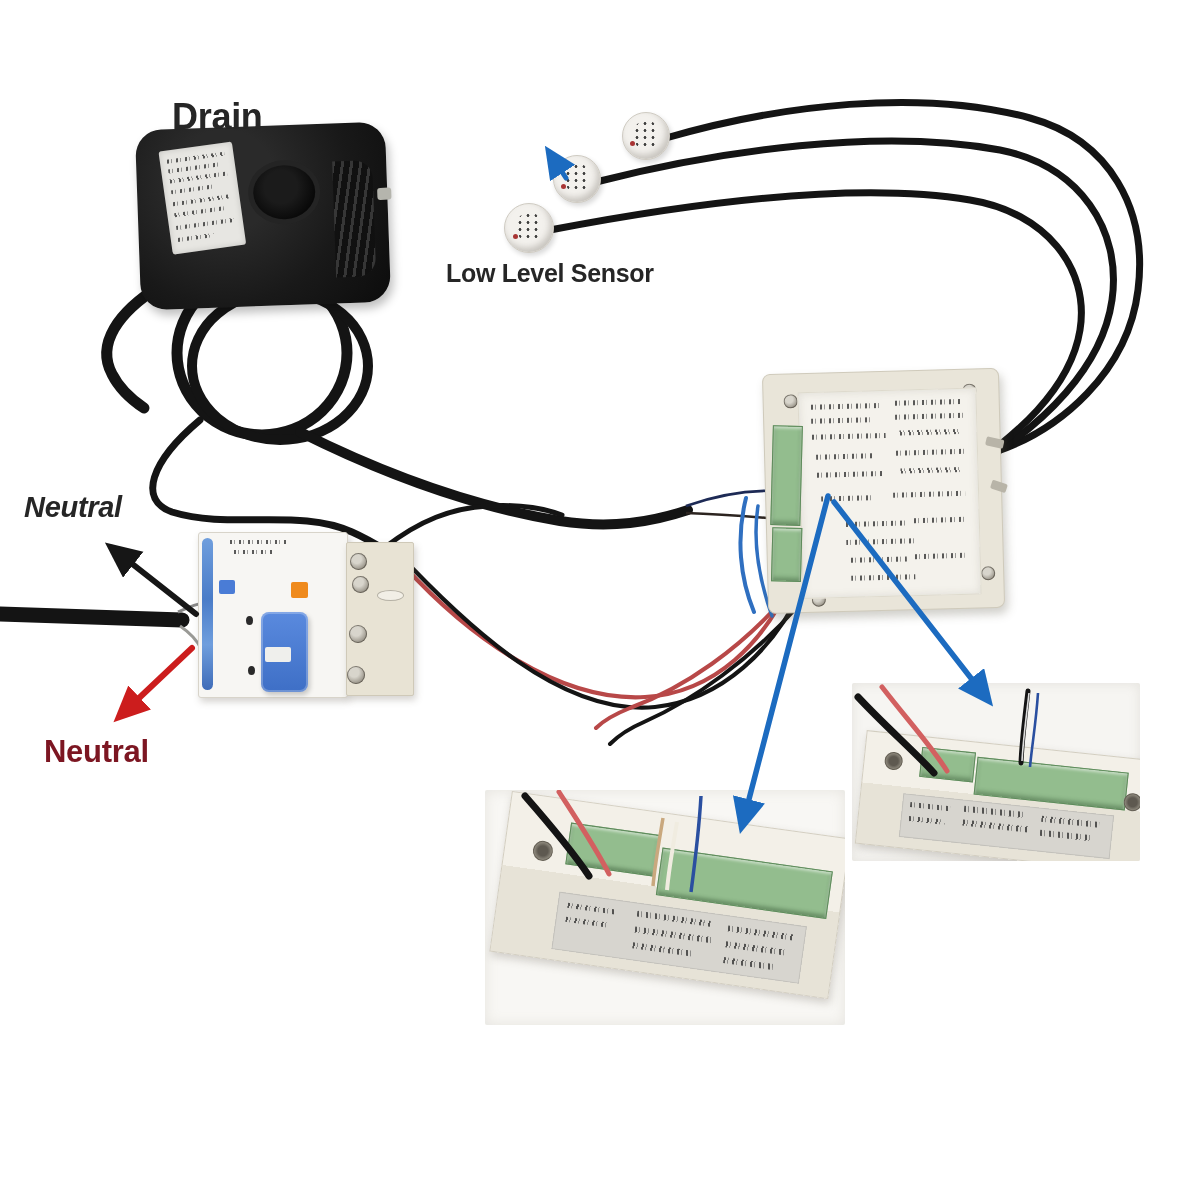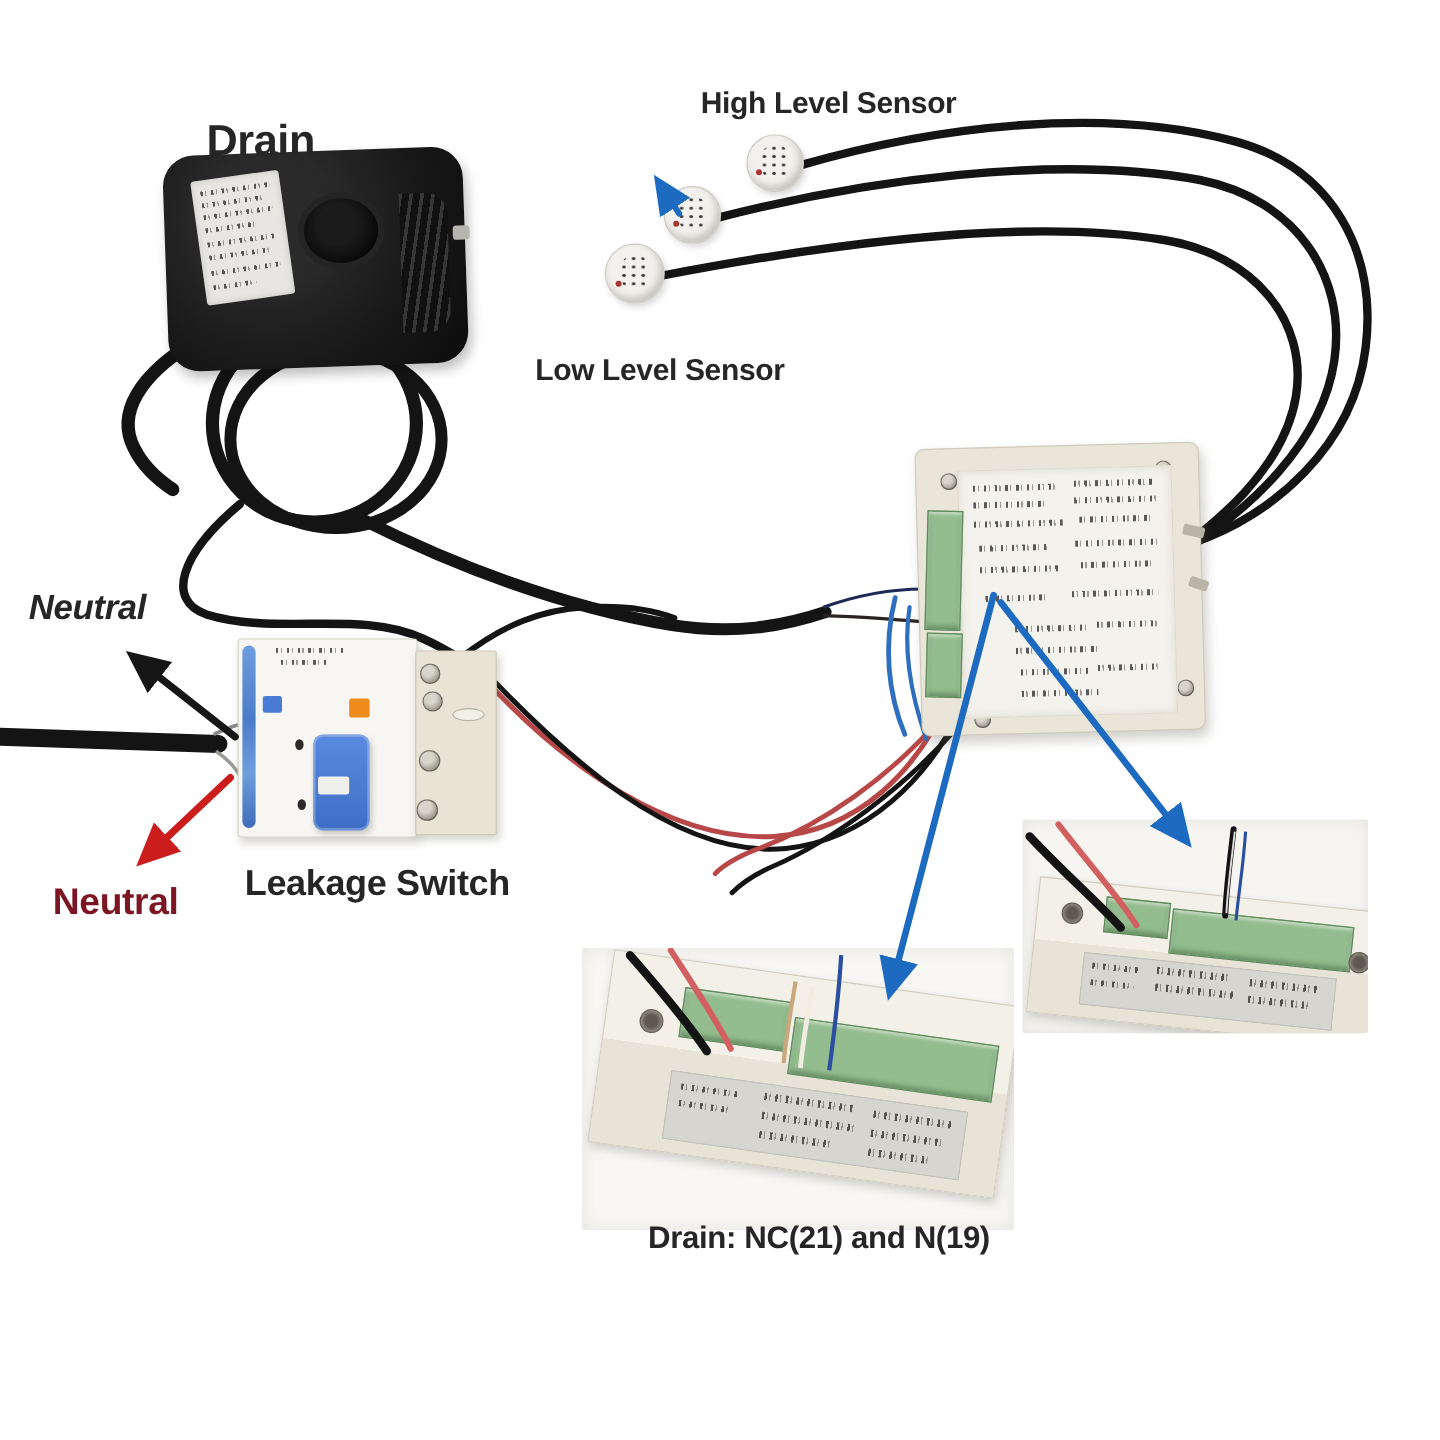--- a/index.html
+++ b/index.html
@@ -187,21 +187,20 @@
            background:radial-gradient(circle,#5e5950 0 35%,#8a8579 60%,#cfcabb 100%);"></div>
     </div>
     <svg class="abs" style="left:0;top:0;" width="360" height="235" viewBox="0 0 360 235">
       <path class="cable" stroke-width="7" d="M40,6 C68,38 88,62 104,86"></path>
       <path stroke="#d26060" stroke-width="5" fill="none" stroke-linecap="round" d="M74,2 C96,36 112,60 124,84"></path>
       <path stroke="#c9a87e" stroke-width="3.5" fill="none" d="M178,28 C174,52 170,74 168,96"></path>
       <path stroke="#f0ece0" stroke-width="4" fill="none" d="M192,32 C188,56 184,78 182,100"></path>
       <path stroke="#2a4fa0" stroke-width="3.5" fill="none" d="M216,6 C214,40 210,72 206,102"></path>
     </svg>
   </div>
-  <div class="lbl" style="left:540px;top:1016px;font-size:26px;">Drain: NC(21) and N(19)</div>
 
   <div class="inset" style="left:852px;top:683px;width:288px;height:178px;background:#f6f5f2;box-shadow:inset 0 0 12px rgba(150,145,130,.18);">
     <div class="housing" style="left:8px;top:62px;width:290px;height:112px;transform:rotate(6deg);">
       <div class="striplabel" style="left:42px;top:58px;width:212px;height:44px;">
         <div class="marks" style="left:8px;top:8px;width:40px;height:5px;"></div>
         <div class="marks" style="left:8px;top:22px;width:36px;height:5px;"></div>
         <div class="marks" style="left:62px;top:6px;width:62px;height:6px;"></div>
         <div class="marks" style="left:62px;top:20px;width:66px;height:6px;"></div>
         <div class="marks" style="left:140px;top:8px;width:58px;height:6px;"></div>
         <div class="marks" style="left:140px;top:22px;width:52px;height:6px;"></div>
@@ -235,19 +234,17 @@
       </marker>
     </defs>
     <path class="a-black" stroke-width="6" marker-end="url(#mblack)" d="M196,614 L112,548"></path>
     <path class="a-red" stroke-width="6" marker-end="url(#mred)" d="M192,648 L120,716"></path>
     <path class="a-blue" stroke-width="5" marker-end="url(#mblue)" d="M566,178 L549,152"></path>
     <path class="a-blue" stroke-width="5.5" marker-end="url(#mblue)" d="M828,496 L742,826"></path>
     <path class="a-blue" stroke-width="5.5" marker-end="url(#mblue)" d="M834,502 L988,700"></path>
   </svg>
 
   <div class="lbl" style="left:172px;top:96px;font-size:36px;">Drain</div>
-  <div class="lbl" style="left:584px;top:72px;font-size:25px;">High Level Sensor</div>
-  <div class="lbl" style="left:446px;top:259px;font-size:25px;margin-top:36px;">Low Level Sensor</div>
+  <div class="lbl" style="left:446px;top:259px;font-size:25px;">Low Level Sensor</div>
   <div class="lbl" style="left:24px;top:491px;font-size:29px;font-style:italic;">Neutral</div>
   <div class="lbl fire" style="left:44px;top:734px;font-size:31px;">Neutral</div>
-  <div class="lbl" style="left:204px;top:720px;font-size:30px;">Leakage Switch</div>
 
 </div>
 
 </body></html>

